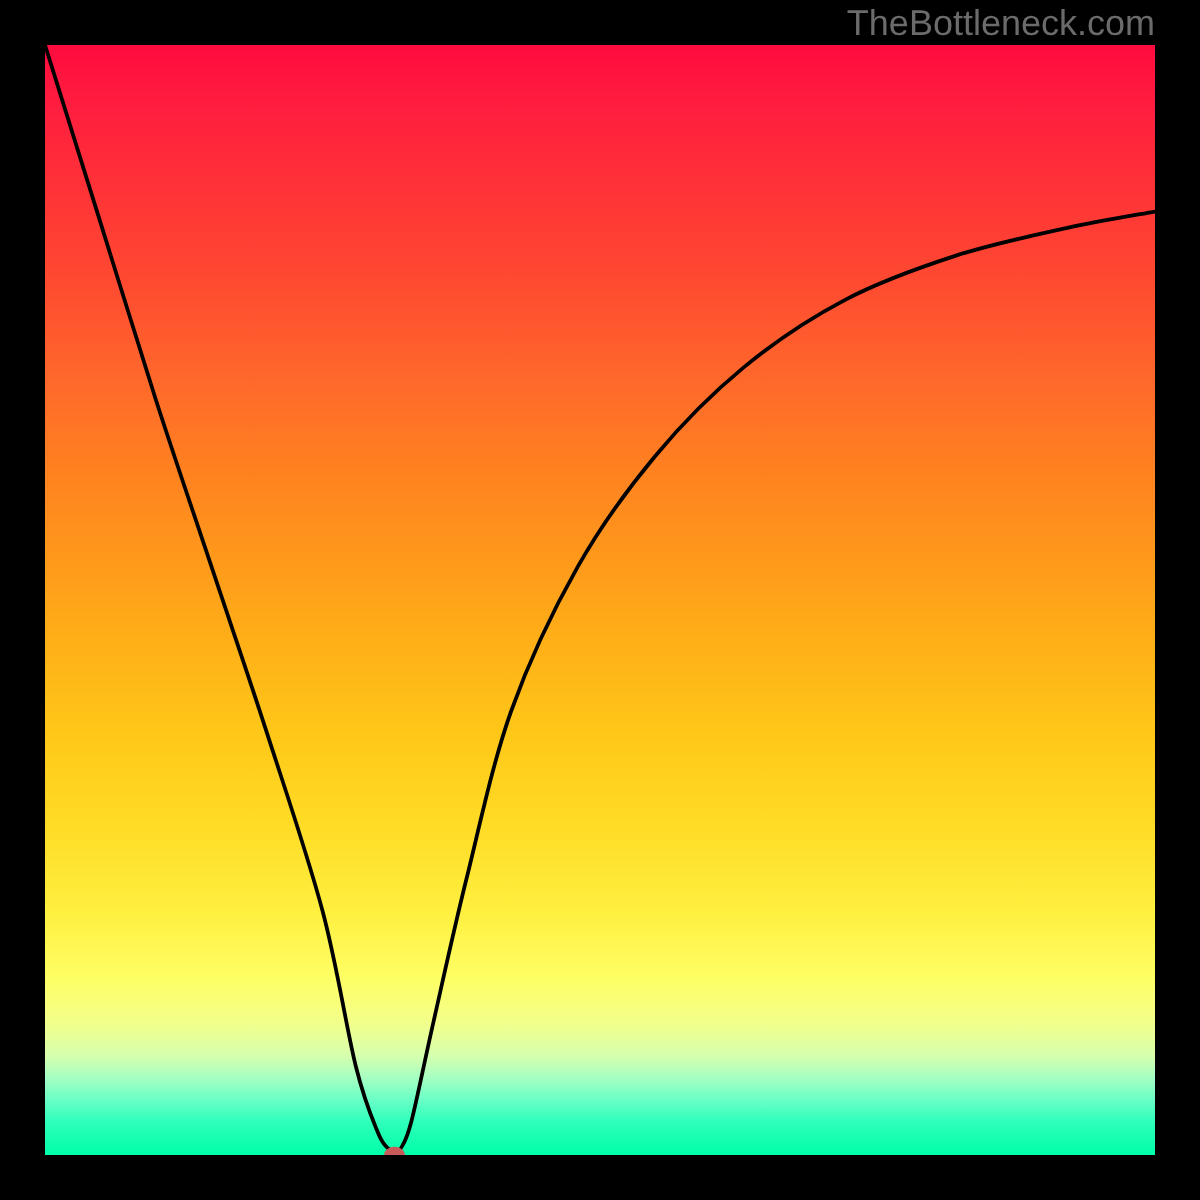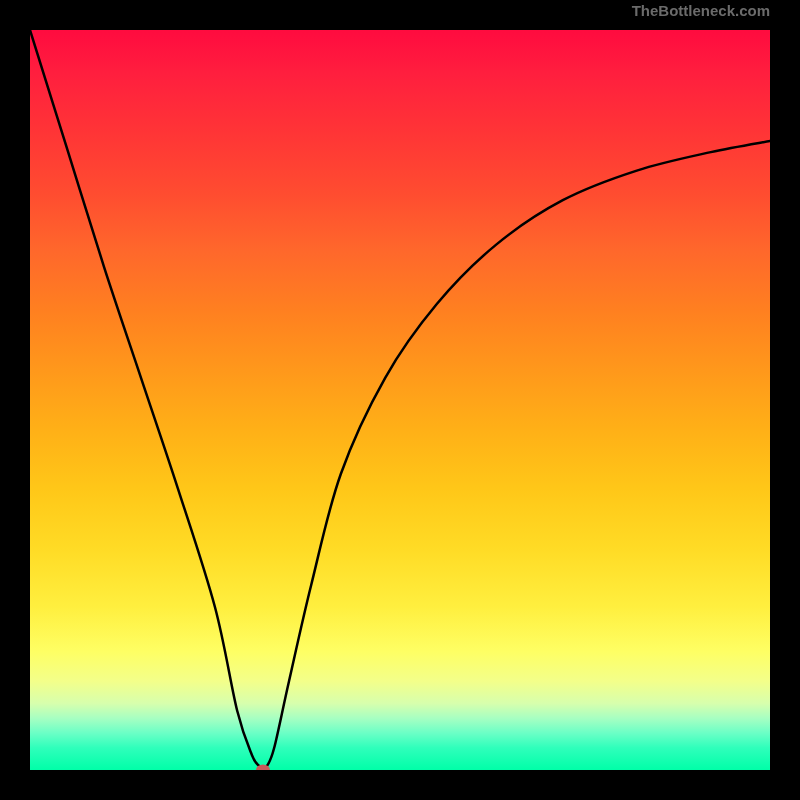--- a/index.html
+++ b/index.html
@@ -9,22 +9,22 @@
     background: #000;
     position: relative;
     font-family: Arial, Helvetica, sans-serif;
     overflow: hidden;
   }
   .watermark {
     position: absolute;
     top: 2px;
     right: 30px;
     color: #6b6b6b;
-    font-size: 15px;
-    font-weight: bold;
+    font-size: 24px;
+    font-weight: normal;
     z-index: 10;
   }
   .plot-area {
     position: absolute;
     left: 30px;
     top: 30px;
     width: 740px;
     height: 740px;
     overflow: hidden;
   }

